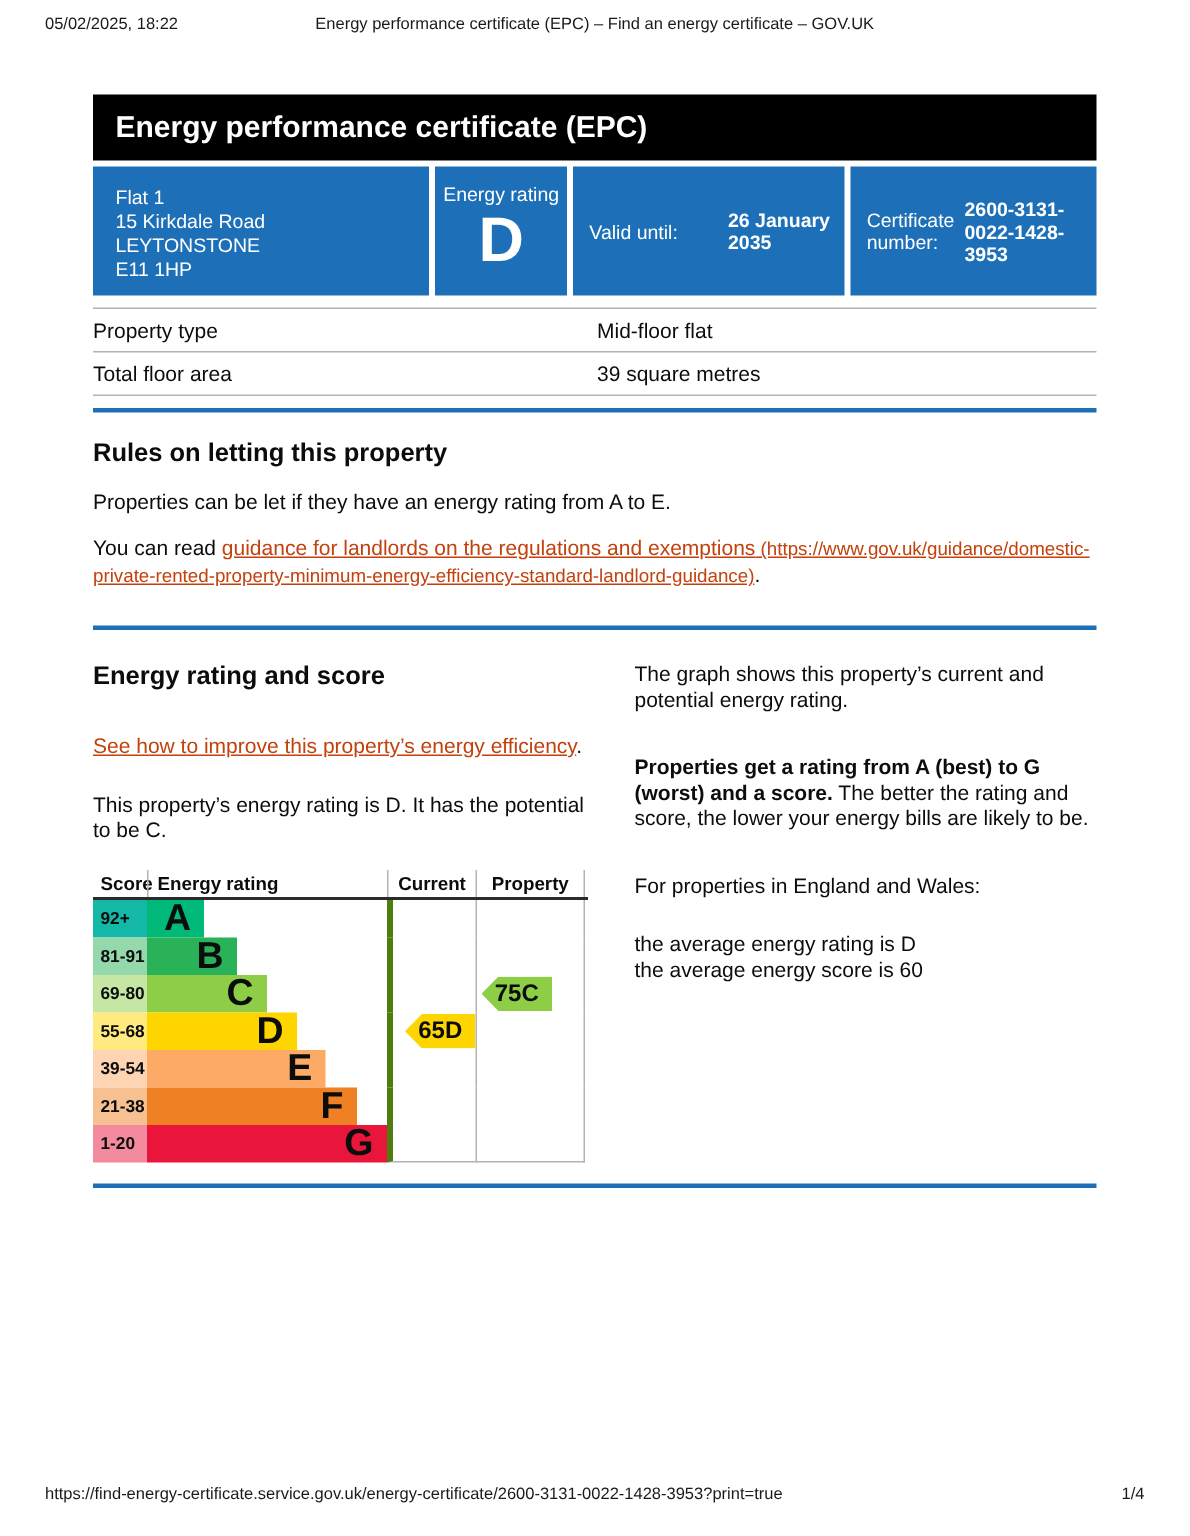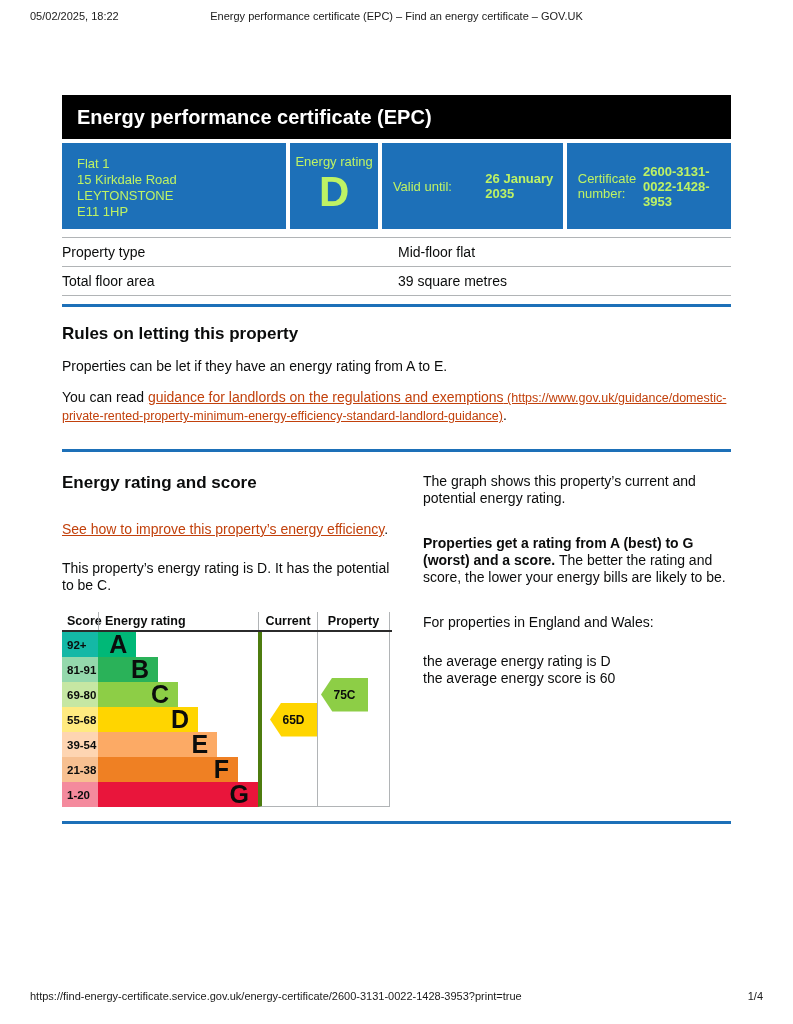--- a/index.html
+++ b/index.html
@@ -10,24 +10,24 @@
   .print-header { position:absolute; top:10px; left:30px; right:30px; font-size:11px; color:#1a1a1a; }
   .print-date { position:absolute; left:0; top:0; }
   .print-title { position:absolute; left:0; right:0; text-align:center; top:0; }
   .print-footer { position:absolute; top:990px; left:30px; right:30px; font-size:11px; color:#1a1a1a; }
   .footer-url { float:left; }
   .footer-page { float:right; }
 
   
   .doc { position:absolute; top:63px; left:62px; width:669px; }
 
-  .banner { background:#000000; color:#ffffff; height:44px; line-height:44px; font-size:20px; font-weight:bold; padding-left:15px;margin-top:32px; }
+  .banner { background:#000000; color:#ffffff; height:44px; line-height:44px; font-size:20px; font-weight:bold; padding-left:15px; }
 
   .summary { display:flex; gap:4px; margin-top:4px; height:86px; }
-  .blue-box { background:#1d70b8; color:#bef264; }
+  .blue-box { background:#1d70b8; color:#ffffff; }
   .address-box { width:242px; padding:13px 0 0 15px; font-size:13px; line-height:16px; }
   .rating-box { width:95px; display:flex; flex-direction:column; align-items:center; padding-top:11px; }
   .rating-box .rating-label { font-size:13px; }
   .rating-box .rating-letter { font-size:42px; font-weight:bold; line-height:46px; }
   .details-col { flex:1; display:flex; flex-direction:row; gap:4px; }
   .detail-box { flex:1; display:flex; align-items:center; padding-left:11px; font-size:13px; }
   .detail-label { width:120px; }
   .detail-value { font-weight:bold; }
 
   .prop-table { margin-top:8px; border-top:1px solid #b1b4b6; font-size:14px; }
@@ -61,22 +61,22 @@
   .ch-potential { width:73px; border-left:1px solid #b1b4b6; border-right:1px solid #b1b4b6; height:100%; display:flex; align-items:center; justify-content:center; }
   .band-row { display:flex; height:25px; }
   .band-score { width:36px; display:flex; align-items:center; padding-left:5px; font-weight:bold; font-size:11.5px; }
   .band-bar-cell { width:160px; }
   .band-bar { height:100%; display:flex; align-items:center; justify-content:flex-end; padding-right:9px; }
   .band-letter { font-weight:bold; font-size:25px; line-height:25px; }
   .band-cell { display:flex; align-items:center; }
   .band-current { width:59px; border-left:4px solid #4d7c0f; justify-content:flex-end; }
   .band-potential { width:73px; border-left:1px solid #b1b4b6; border-right:1px solid #b1b4b6; padding-left:3px; }
   .band-row:last-child .band-current, .band-row:last-child .band-potential { border-bottom:1px solid #b1b4b6; }
-  .epc-arrow { width:47px; height:34px; clip-path:polygon(0 50%, 24% 0, 100% 0, 100% 100%, 24% 100%);
-               display:flex; align-items:center; justify-content:center; gap:0; font-weight:bold; font-size:12px; color:#0b0c0c; }
+  .epc-arrow { width:47px; height:23px; clip-path:polygon(0 50%, 24% 0, 100% 0, 100% 100%, 24% 100%);
+               display:flex; align-items:center; justify-content:center; gap:0; font-weight:bold; font-size:16px; color:#0b0c0c; }
 </style>
 </head>
 <body>
 
 <div class="print-header">
   <span class="print-date">05/02/2025, 18:22</span>
   <span class="print-title">Energy performance certificate (EPC) – Find an energy certificate – GOV.UK</span>
 </div>
 
 <div class="doc">

